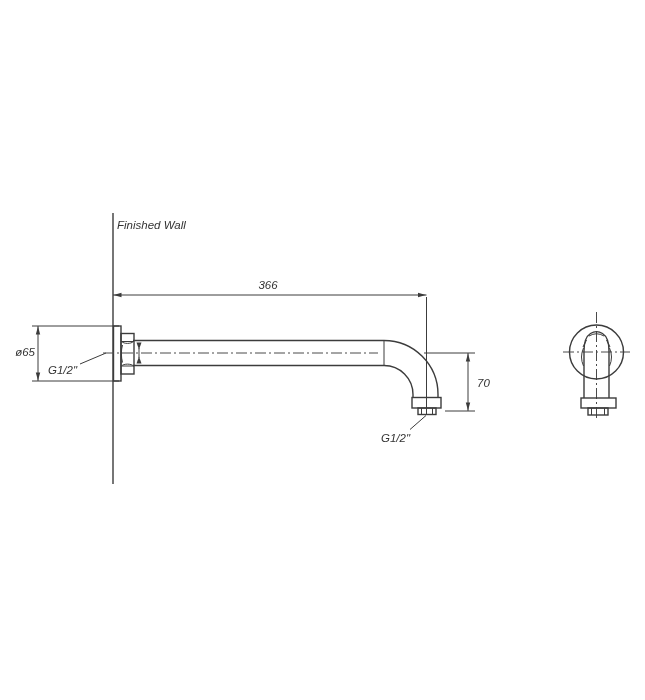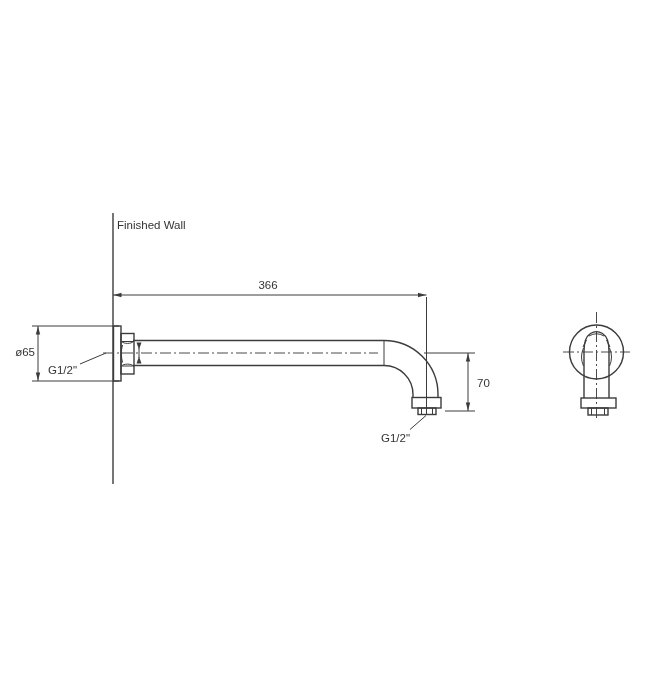--- a/index.html
+++ b/index.html
@@ -7,20 +7,21 @@
     padding: 0;
     background: #ffffff;
     font-family: "Liberation Sans", sans-serif;
   }
   .canvas {
     position: relative;
     width: 645px;
     height: 700px;
     background: #ffffff;
     overflow: hidden;
+    font-style: italic;
   }
   svg { display: block; }
   .outline  { fill: none; stroke: #3c3c3c; stroke-width: 1.4; }
   .thin     { fill: none; stroke: #3c3c3c; stroke-width: 1;   }
   .center   { fill: none; stroke: #4a4a4a; stroke-width: 1; stroke-dasharray: 11 3 2 3; }
   .arrow    { fill: #3c3c3c; stroke: none; }
   .dimtext  { fill: #333333; font-size: 11.5px; font-family: "Liberation Sans", sans-serif; }
 </style>
 </head>
 <body>

